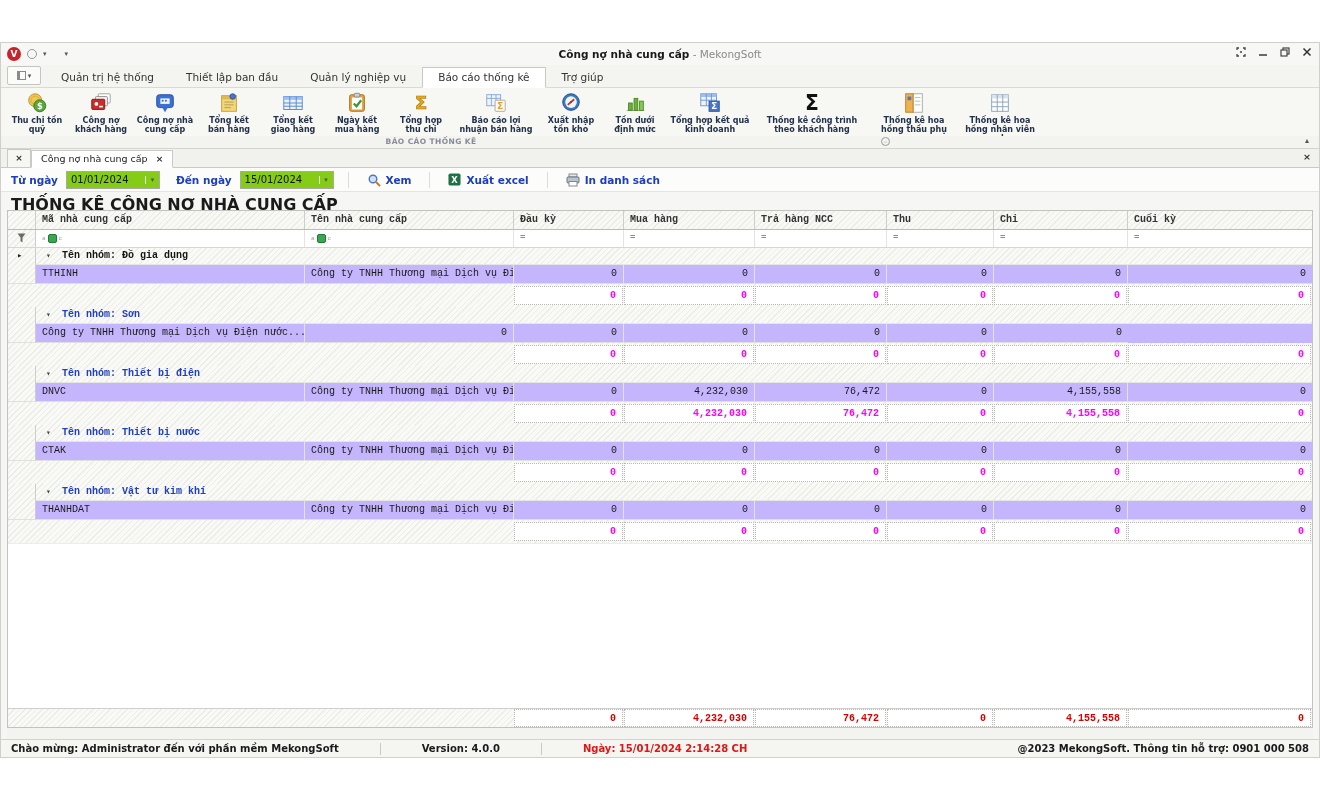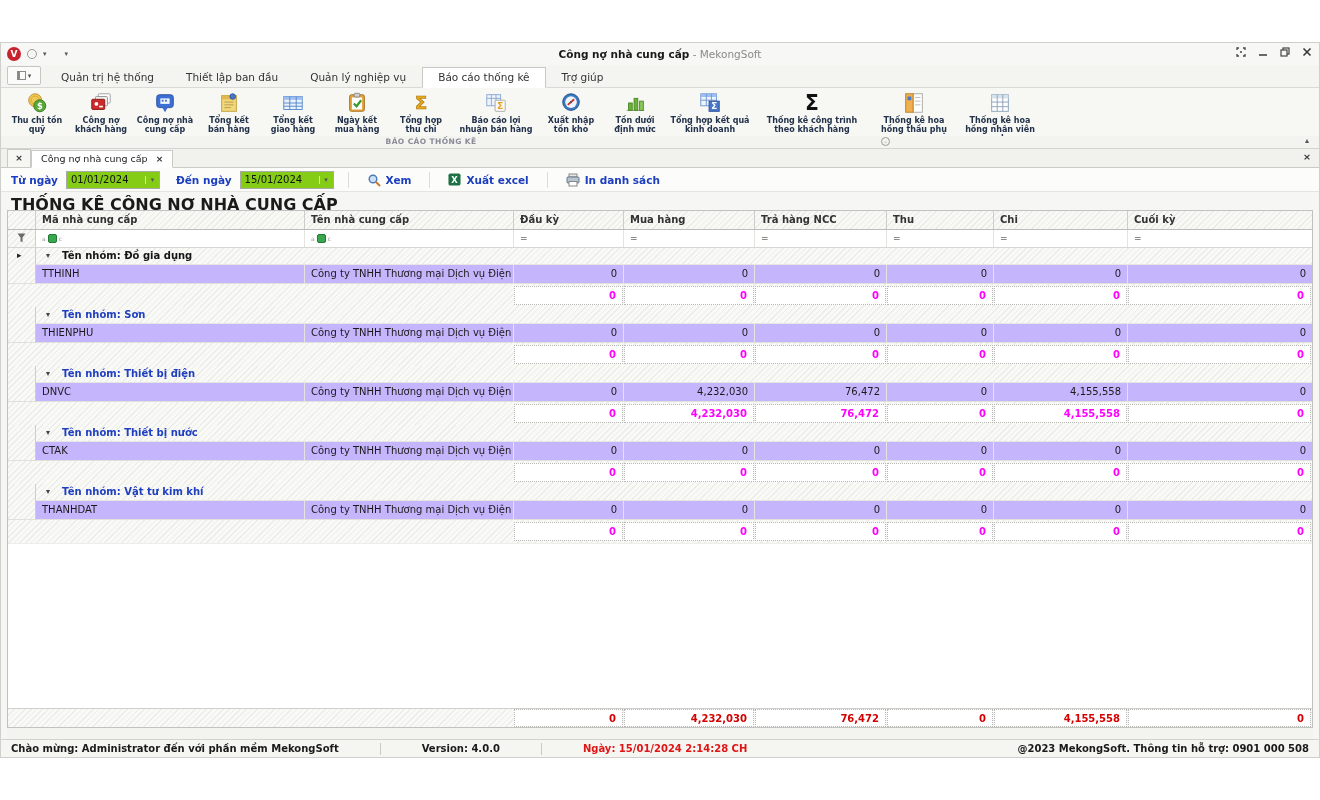--- a/index.html
+++ b/index.html
@@ -48,21 +48,21 @@
   .flabel { font-size:10.5px; font-weight:bold; color:#1b3dbf; }
   .datebox { width:94px; height:18px; border:1px solid #a9a9a5; background:#84cc16; display:flex; align-items:center; }
   .datebox .dval { flex:1; font-size:10px; color:#111; padding-left:4px; }
   .datebox .darrow { width:14px; text-align:center; font-size:7px; color:#555; border-left:1px solid #e0e0dc; }
   .fsep { width:1px; height:16px; background:#ddddd8; margin:0 6px; }
   .fbtn { display:flex; align-items:center; gap:5px; font-size:10.5px; font-weight:bold; color:#1b3dbf; padding:2px 4px; }
 
   
   .client { flex:1; background:#f6f6f4; padding:0 6px; display:flex; flex-direction:column; }
   .gridtitle { height:18px; font-size:16px; font-weight:bold; color:#1a1a1a; padding:3px 0 0 4px; }
-  .grid { flex:0 0 518px; border:1px solid #c2c2be; background:#fff; display:flex; flex-direction:column; overflow:hidden; }
+  .grid { flex:0 0 518px; border:1px solid #c2c2be; background:#fff; display:flex; flex-direction:column; overflow:hidden;font-family:Liberation Mono, monospace; }
   .grow { display:grid; grid-template-columns:28px 269px 209px 110px 131px 132px 107px 134px minmax(0,1fr); }
   .c { border-right:1px solid #e3e3df; padding:0 6px; font-size:10px; white-space:nowrap; overflow:hidden; }
   .hdr { height:19px; border-bottom:1px solid #bcbcb8; background-image:repeating-linear-gradient(135deg,#ebebe7 0,#ebebe7 1px,#f8f8f5 1px,#f8f8f5 4px); }
   .hdr .c { line-height:18px; font-weight:bold; color:#333; border-right:1px solid #cdcdc9; }
   .frow { height:18px; border-bottom:1px solid #d6d6d2; background:#fff; }
   .frow .c { line-height:17px; display:flex; align-items:center; gap:2px; }
   .eq { color:#8a8a86; font-weight:bold; font-size:9px; }
   .fgreen { width:9px; height:9px; background:#3aa64f; border:1px solid #1f7a33; border-radius:2px; display:inline-block; position:relative; }
   .ftick { font-size:6px; color:#999; }
   .ind { border-right:1px solid #cdcdc9; background-image:repeating-linear-gradient(135deg,#ececea 0,#ececea 1px,#f9f9f6 1px,#f9f9f6 4px); position:relative; }
@@ -418,21 +418,20 @@
             <div class="c scell">0</div>
           </div>
         </div>
 
         <div class="grow ghead">
           <div class="c ind"></div>
           <div class="gname gblue"><span class="tri">▾</span><span>Tên nhóm: Sơn</span></div>
         </div>
         <div class="grow drow">
           <div class="c ind"></div>
-          <div class="c">THIENPHU</div>
           <div class="c">Công ty TNHH Thương mại Dịch vụ Điện nước...</div>
           <div class="c num">0</div>
           <div class="c num">0</div>
           <div class="c num">0</div>
           <div class="c num">0</div>
           <div class="c num">0</div>
           <div class="c num" style="border-right:none">0</div>
         </div>
         <div class="subwrap">
           <div class="grow srow">

